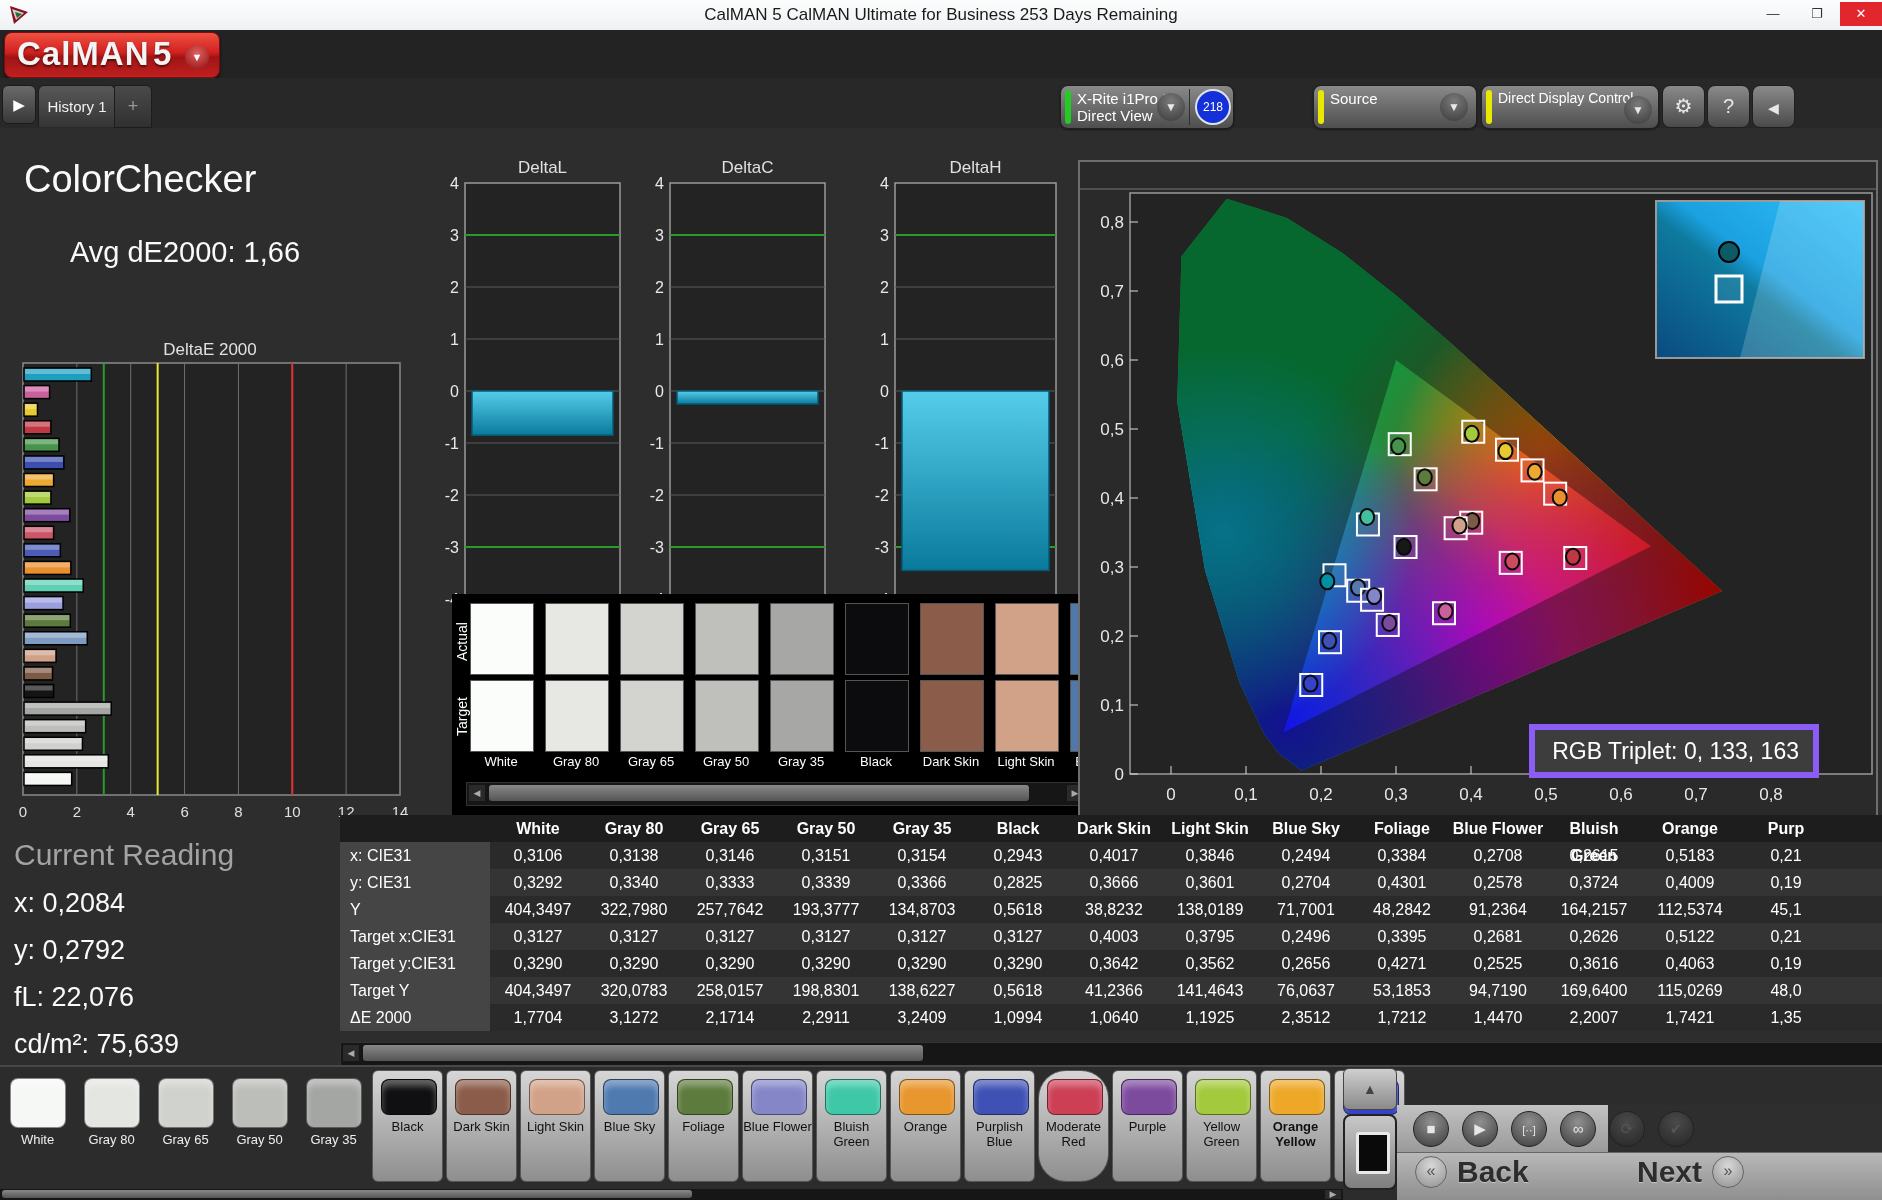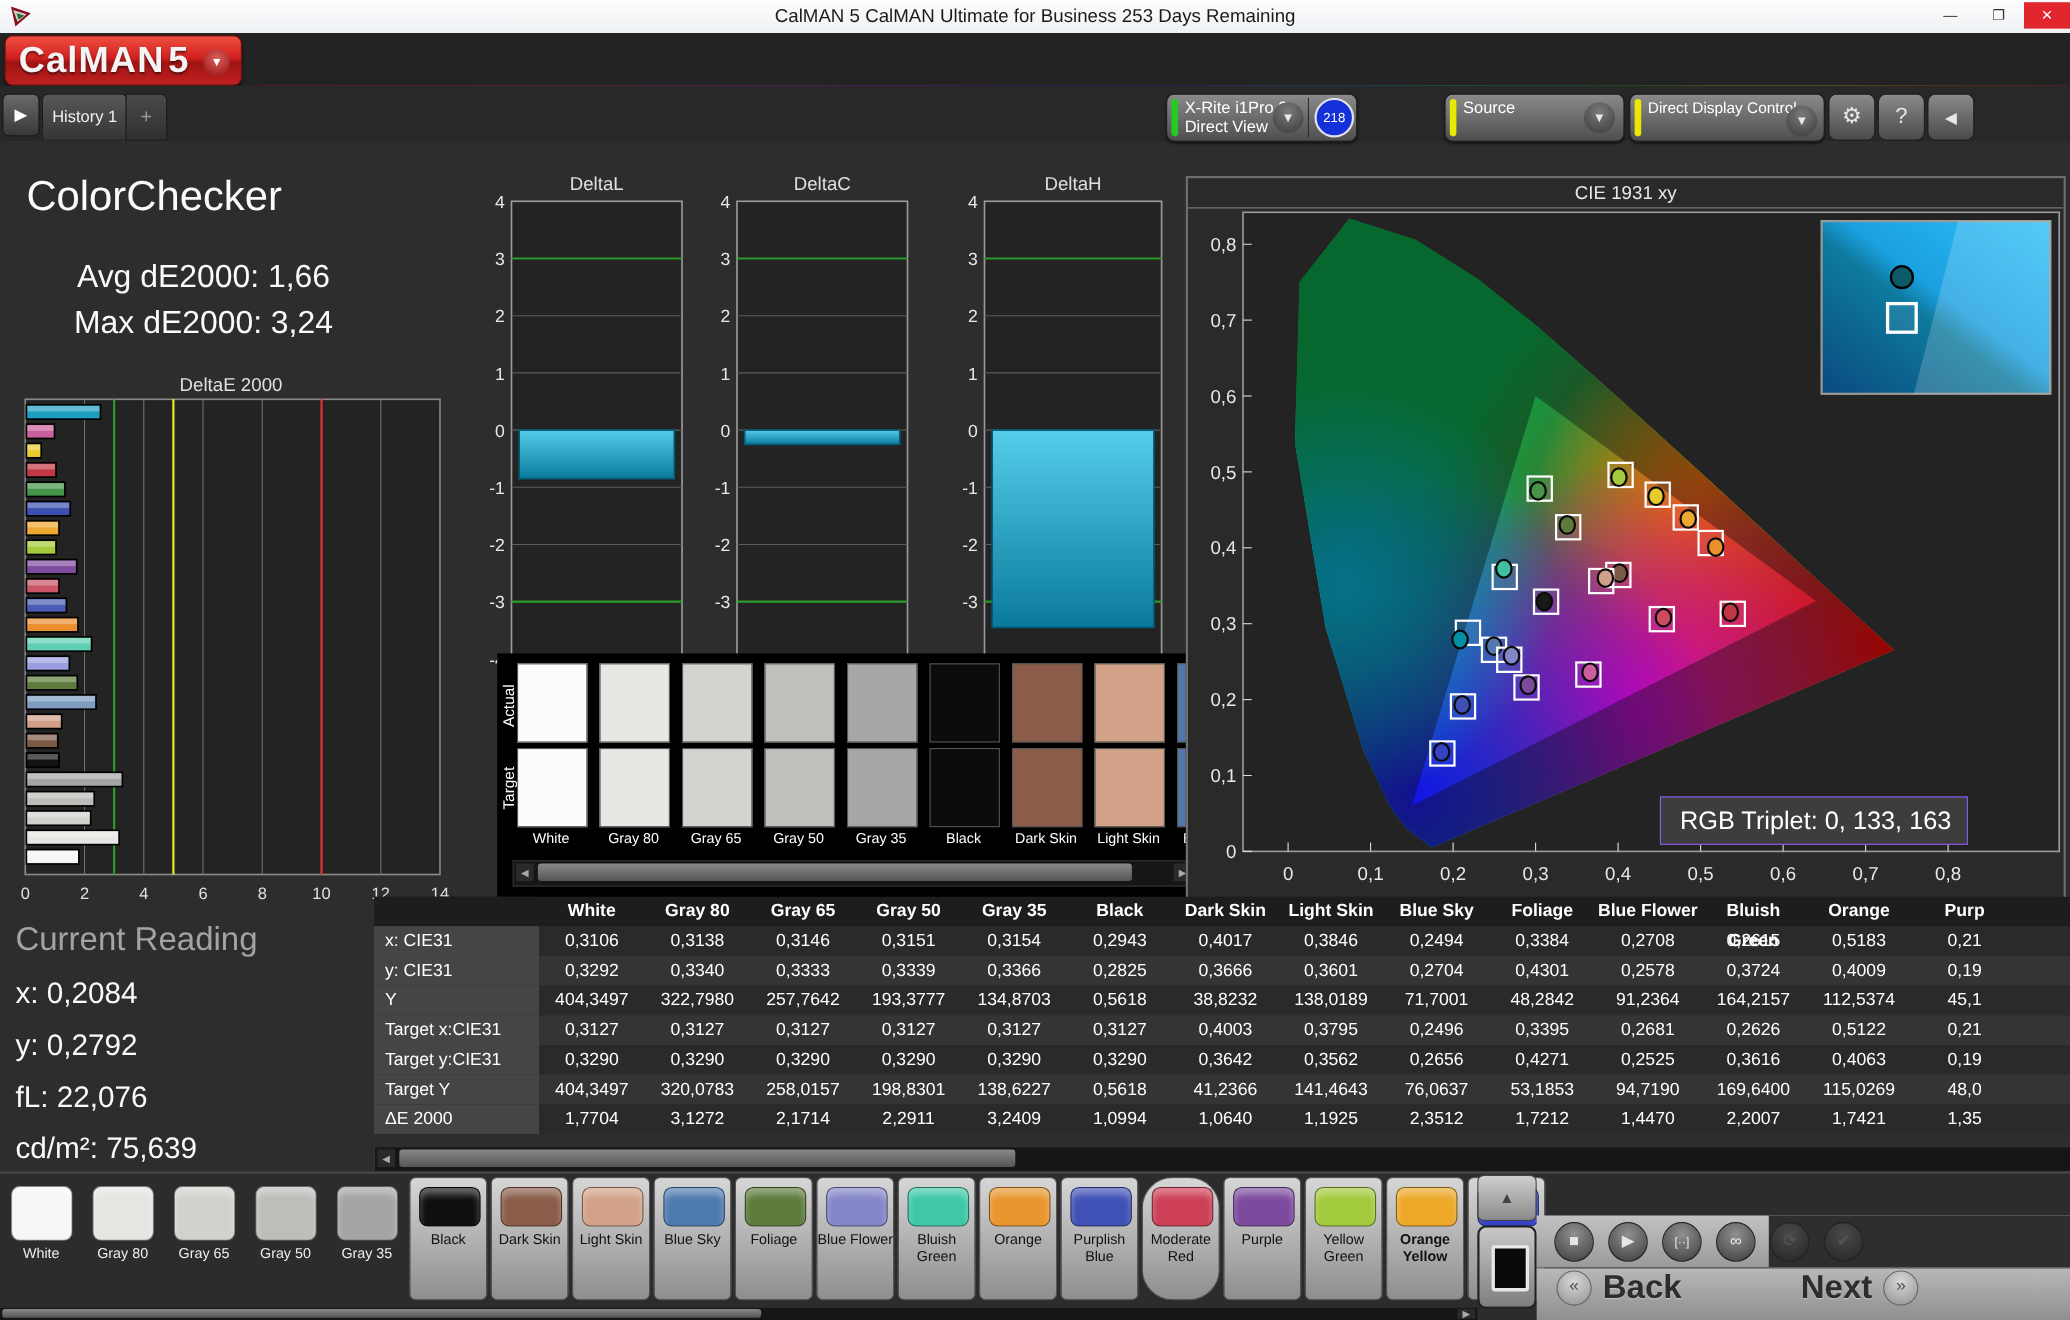--- a/index.html
+++ b/index.html
@@ -54,21 +54,21 @@
   .swatchstrip{left:452px;top:594px;width:646px;height:222px;background:#000;overflow:hidden;}
   .vlabel{position:absolute;color:#fff;font-size:14px;transform:rotate(-90deg);transform-origin:center;}
   .swatch{position:absolute;width:62px;height:70px;border:1px solid #555;}
   .sw-label{position:absolute;width:74px;text-align:center;color:#fff;font-size:13px;top:160px;}
   .hscroll{position:absolute;height:22px;background:#161616;border:1px solid #333;}
   .hthumb{position:absolute;top:2px;height:16px;background:linear-gradient(#888,#555);border-radius:3px;}
   .harrow{position:absolute;top:2px;width:16px;height:16px;background:#2a2a2a;color:#aaa;font-size:9px;text-align:center;line-height:16px;}
   
   .ciepanel{left:1078px;top:160px;width:800px;height:658px;background:#2a2a2a;border:2px solid #6e6e6e;box-sizing:border-box;}
   .cie-title{left:0;top:4px;width:100%;text-align:center;font-size:17px;color:#e8e8e8;}
-  .rgbbox{left:429px;top:562px;width:278px;height:42px;background:#3d3d3d;border:1px solid #8b5cf6;}
+  .rgbbox{left:449px;top:562px;width:278px;height:42px;background:#3d3d3d;border:6px solid #8b5cf6;}
   .rgbbox div{margin-right:14px;text-align:right;font-size:23px;color:#fff;line-height:42px;}
   
   .dtable{left:340px;top:815px;width:1542px;height:226px;overflow:hidden;font-size:16px;}
   .trow{display:flex;height:27px;line-height:27px;}
   .trow .lab{width:150px;padding-left:10px;box-sizing:border-box;background:#454545;color:#fff;}
   .trow .cell{width:96px;text-align:center;color:#fff;flex-shrink:0;}
   .trow.head{background:#1d1d1d;font-weight:bold;}
   .trow.odd{background:#2a2a2a;}
   .trow.even{background:#343434;}
   
@@ -153,21 +153,20 @@
       <div class="arrow" style="right:6px;top:10px;">▼</div>
     </div>
 
     <div class="abs sqbtn" style="left:1662px;"><span>⚙</span></div>
     <div class="abs sqbtn" style="left:1707px;"><span>?</span></div>
     <div class="abs sqbtn" style="left:1752px;"><span style="font-size:14px;">◀</span></div>
   </div>
 
   <div class="abs cc-title">ColorChecker</div>
   <div class="abs cc-avg">Avg dE2000: 1,66</div>
-  <div class="abs cc-max">Max dE2000: 3,24</div>
   <div class="abs chart-title" style="left:0;top:340px;width:420px;">DeltaE 2000</div>
   <svg id="deltaE-svg" class="abs" style="left:8px;top:356px;" width="420" height="480">
       <rect x="15" y="7" width="377" height="432" fill="#232323" stroke="#8a8a8a" stroke-width="1.5"></rect>
       <text x="15" y="461" fill="#e0e0e0" font-size="15" text-anchor="middle">0</text>
       <line x1="68.85714285714286" y1="7" x2="68.85714285714286" y2="439" stroke="#707070" stroke-width="1"></line>
       <text x="68.85714285714286" y="461" fill="#e0e0e0" font-size="15" text-anchor="middle">2</text>
       <line x1="122.71428571428571" y1="7" x2="122.71428571428571" y2="439" stroke="#707070" stroke-width="1"></line>
       <text x="122.71428571428571" y="461" fill="#e0e0e0" font-size="15" text-anchor="middle">4</text>
       <line x1="176.57142857142856" y1="7" x2="176.57142857142856" y2="439" stroke="#707070" stroke-width="1"></line>
       <text x="176.57142857142856" y="461" fill="#e0e0e0" font-size="15" text-anchor="middle">6</text>
@@ -341,21 +340,20 @@
       <div class="swatch" style="left: 618px; top: 86px; background: rgb(80, 120, 168);"></div>
       <div class="sw-label" style="left: 612px;">Blue Sky</div>
       <div class="hscroll" style="left: 14px; top: 188px; width: 618px;">
         <div class="harrow" style="left:2px">◀</div>
         <div class="hthumb" style="left:22px;width:540px;"></div>
         <div class="harrow" style="right:2px">▶</div>
       </div>
     </div>
 
   <div class="abs ciepanel">
-    <div class="abs cie-title">CIE 1931 xy</div>
     <svg id="cie-svg" class="abs" style="left:0;top:0;" width="796" height="654">
         <line x1="0" y1="27" x2="796" y2="27" stroke="#777"></line>
         <rect x="50" y="31" width="742" height="581" fill="#232323" stroke="#9a9a9a" stroke-width="1.5"></rect>
         <defs>
           <radialGradient id="gYellow" gradientUnits="userSpaceOnUse" cx="466" cy="287.70000000000005" r="150">
             <stop offset="0%" stop-color="#f0d200" stop-opacity="1"></stop>
             <stop offset="100%" stop-color="#f0d200" stop-opacity="0"></stop>
           </radialGradient>
           <radialGradient id="gRed" gradientUnits="userSpaceOnUse" cx="631" cy="425.7" r="430">
             <stop offset="0%" stop-color="#f00000" stop-opacity="1"></stop>

